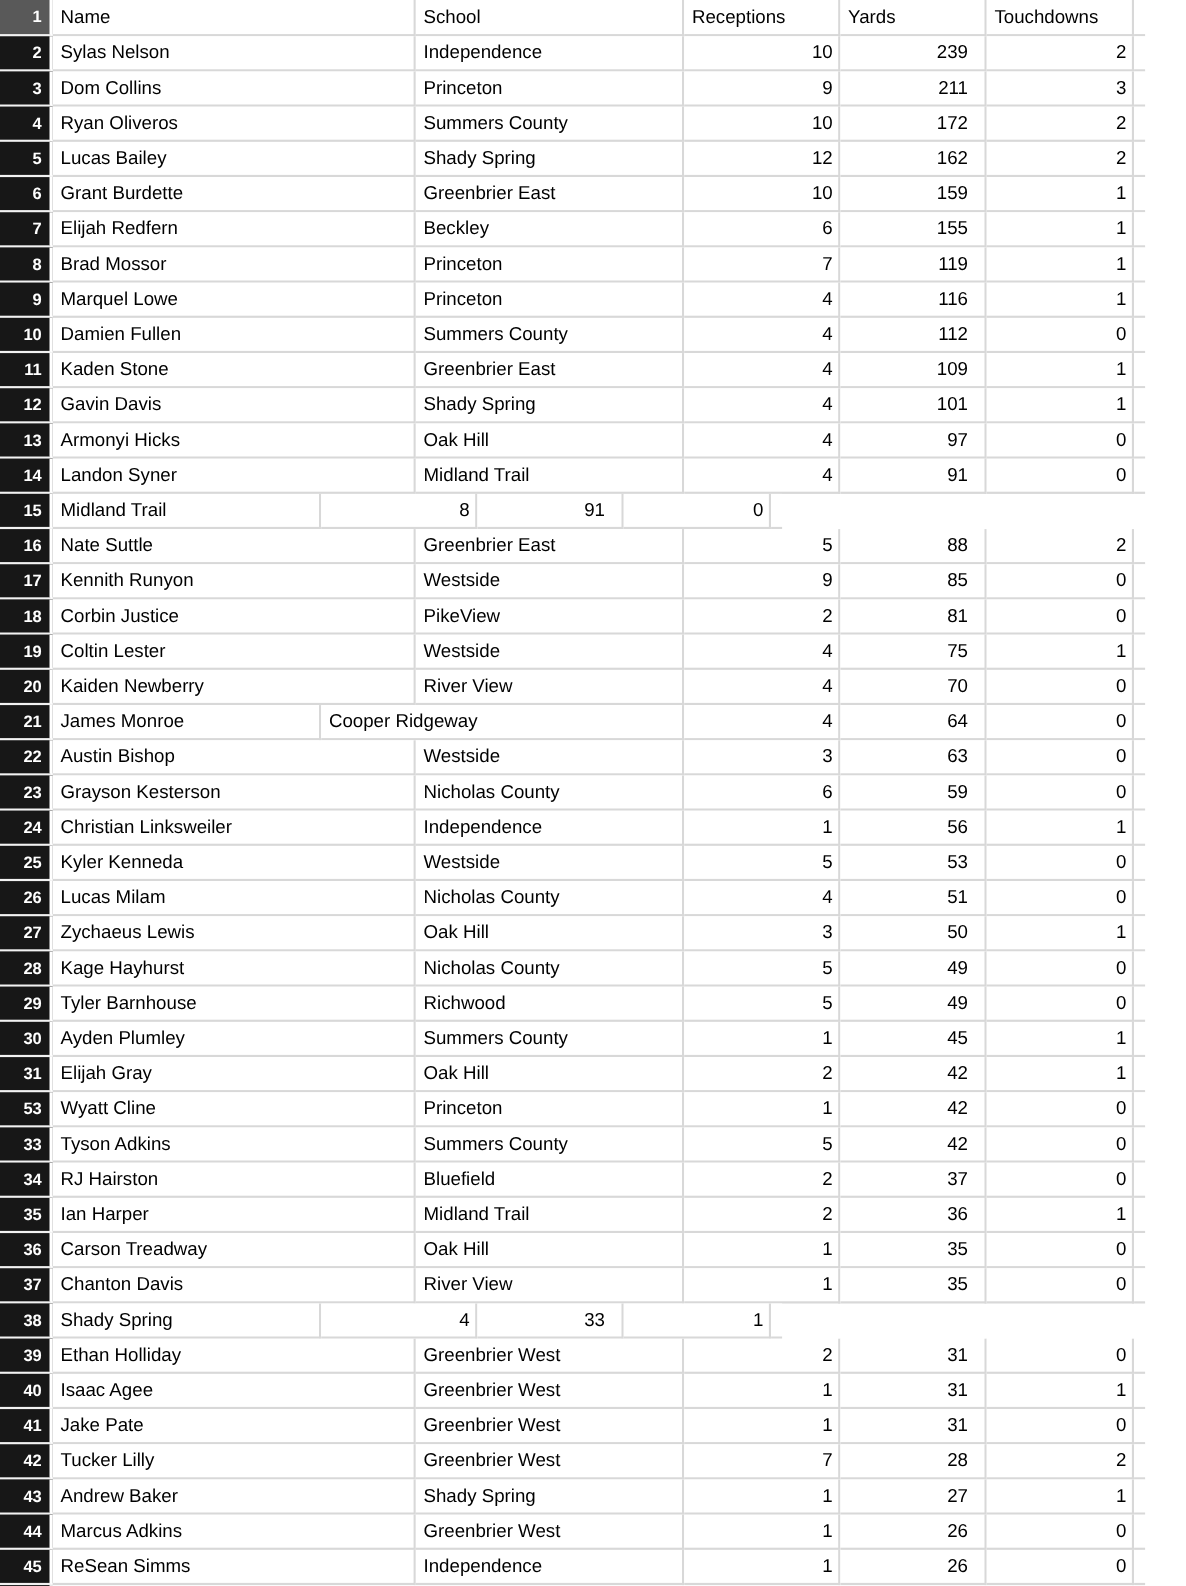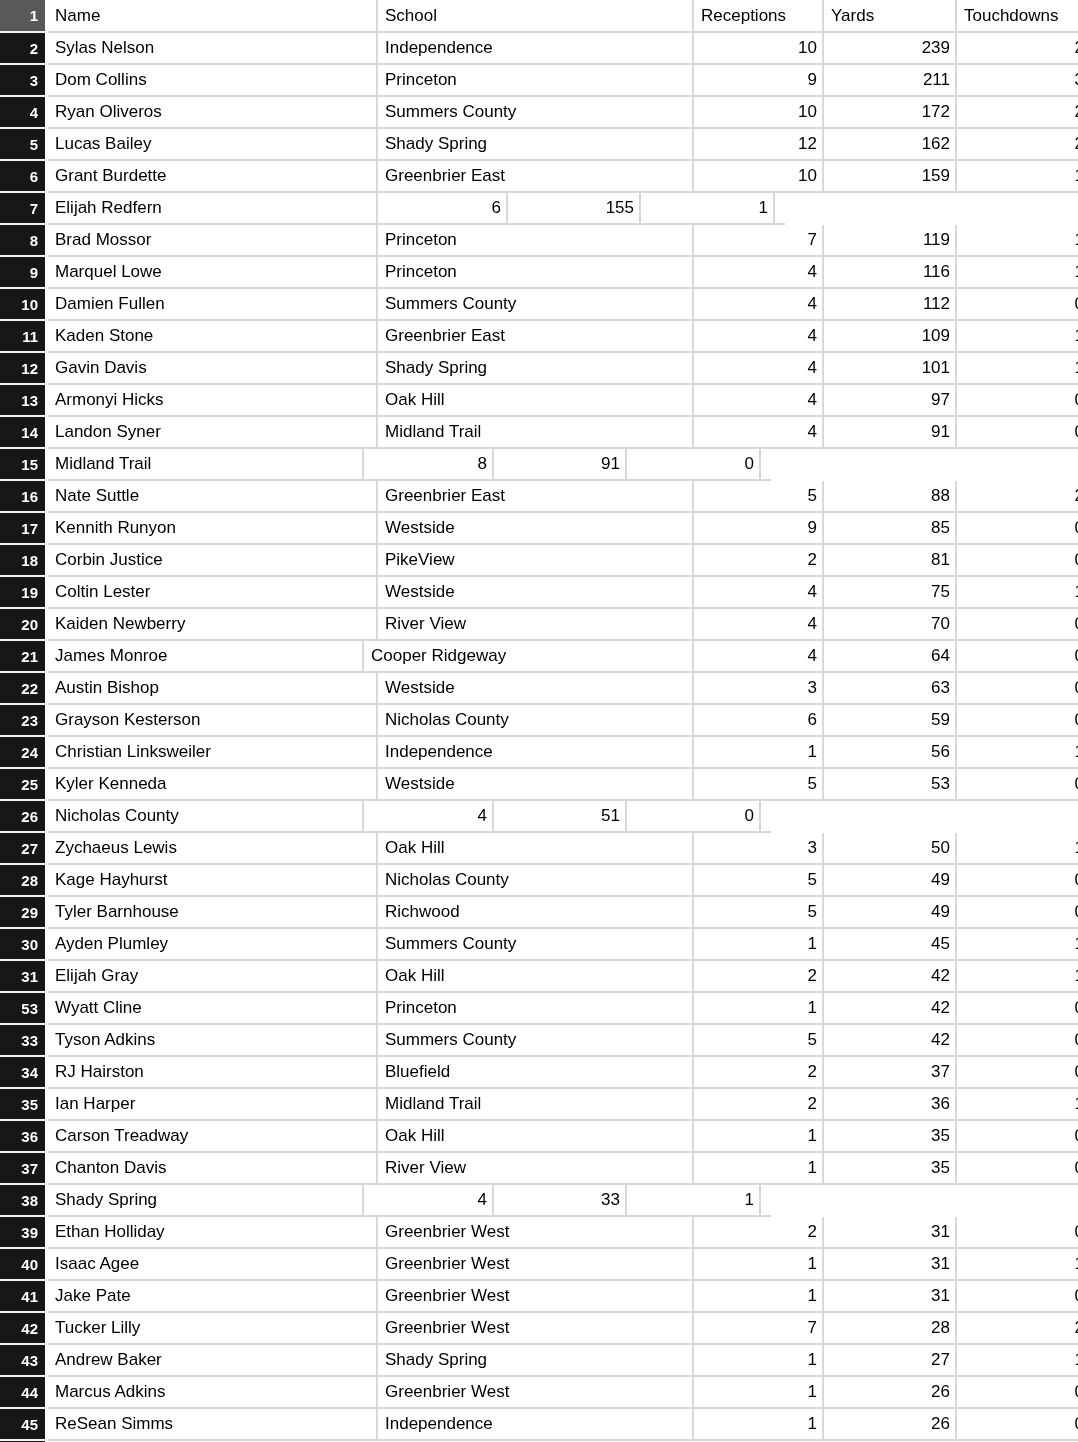--- a/index.html
+++ b/index.html
@@ -21,23 +21,23 @@
     border-bottom:2px solid #f2f2f2;
   }
   .header-row .rownum{background:#595959;}
   
   .data-cell{
     background:#fff;color:#000;font-size:17px;
     border-right:2px solid #d8d8d8;
     border-bottom:2px solid #d8d8d8;
   }
   .c-name{width:330px;padding-left:7px;}
-  .c-school{width:316px;padding-left:7px;}
-  .c-receptions{width:130px;justify-content:flex-end;padding-right:5px;}
-  .c-yards{width:133px;justify-content:flex-end;padding-right:5px;}
+  .c-school{width:244px;padding-left:7px;}
+  .c-receptions{width:142px;justify-content:flex-end;padding-right:5px;}
+  .c-yards{width:133px;justify-content:flex-end;padding-right:15px;}
   .c-touchdowns{width:134px;justify-content:flex-end;padding-right:5px;}
   .c-filler{width:10px;border-right:none;}
   
   .header-row{height:33px;}
   .header-row .data-cell{justify-content:flex-start;padding-left:7px;padding-right:0;}
   .data-row{height:32px;}
   
   .bottom-strip{height:1px;display:flex;}
   .bottom-strip .next-rownum{width:45px;background:#171717;}
 </style>
@@ -103,20 +103,21 @@
     <div class="cell data-cell c-school">Greenbrier East</div>
     <div class="cell data-cell c-receptions">10</div>
     <div class="cell data-cell c-yards">159</div>
     <div class="cell data-cell c-touchdowns">1</div>
     <div class="cell data-cell c-filler"></div>
   </div>
 
   <div class="row data-row">
     <div class="cell rownum">7</div>
     <div class="cell data-cell c-name">Elijah Redfern</div>
+    <div class="cell data-cell c-school">Beckley</div>
     <div class="cell data-cell c-receptions">6</div>
     <div class="cell data-cell c-yards">155</div>
     <div class="cell data-cell c-touchdowns">1</div>
     <div class="cell data-cell c-filler"></div>
   </div>
 
   <div class="row data-row">
     <div class="cell rownum">8</div>
     <div class="cell data-cell c-name">Brad Mossor</div>
     <div class="cell data-cell c-school">Princeton</div>
@@ -290,20 +291,21 @@
     <div class="cell data-cell c-name">Kyler Kenneda</div>
     <div class="cell data-cell c-school">Westside</div>
     <div class="cell data-cell c-receptions">5</div>
     <div class="cell data-cell c-yards">53</div>
     <div class="cell data-cell c-touchdowns">0</div>
     <div class="cell data-cell c-filler"></div>
   </div>
 
   <div class="row data-row">
     <div class="cell rownum">26</div>
+    <div class="cell data-cell c-name">Lucas Milam</div>
     <div class="cell data-cell c-school">Nicholas County</div>
     <div class="cell data-cell c-receptions">4</div>
     <div class="cell data-cell c-yards">51</div>
     <div class="cell data-cell c-touchdowns">0</div>
     <div class="cell data-cell c-filler"></div>
   </div>
 
   <div class="row data-row">
     <div class="cell rownum">27</div>
     <div class="cell data-cell c-name">Zychaeus Lewis</div>

